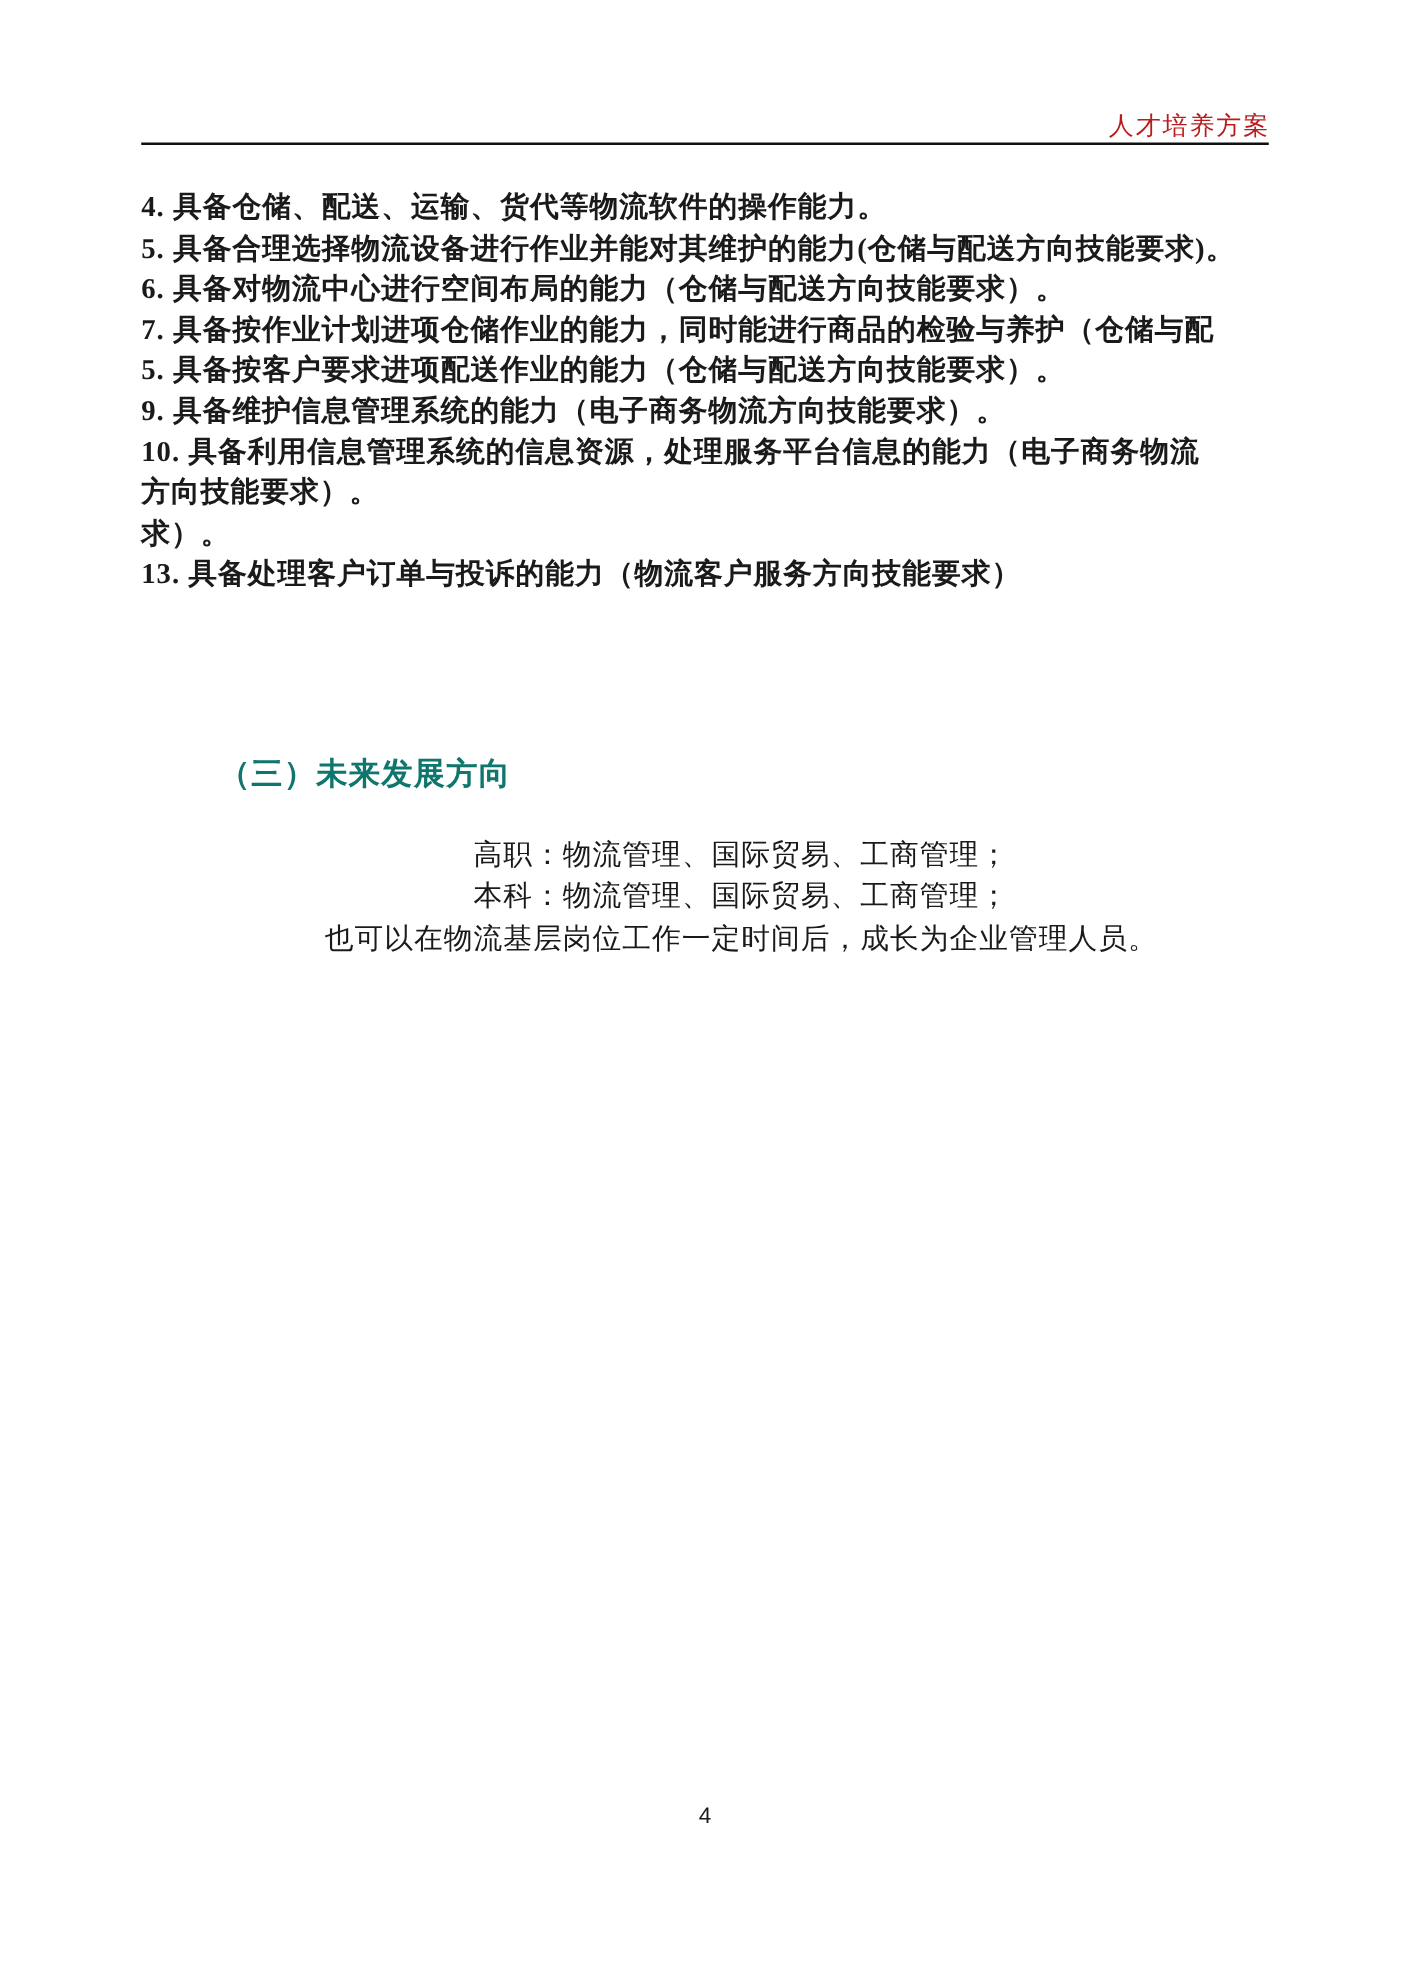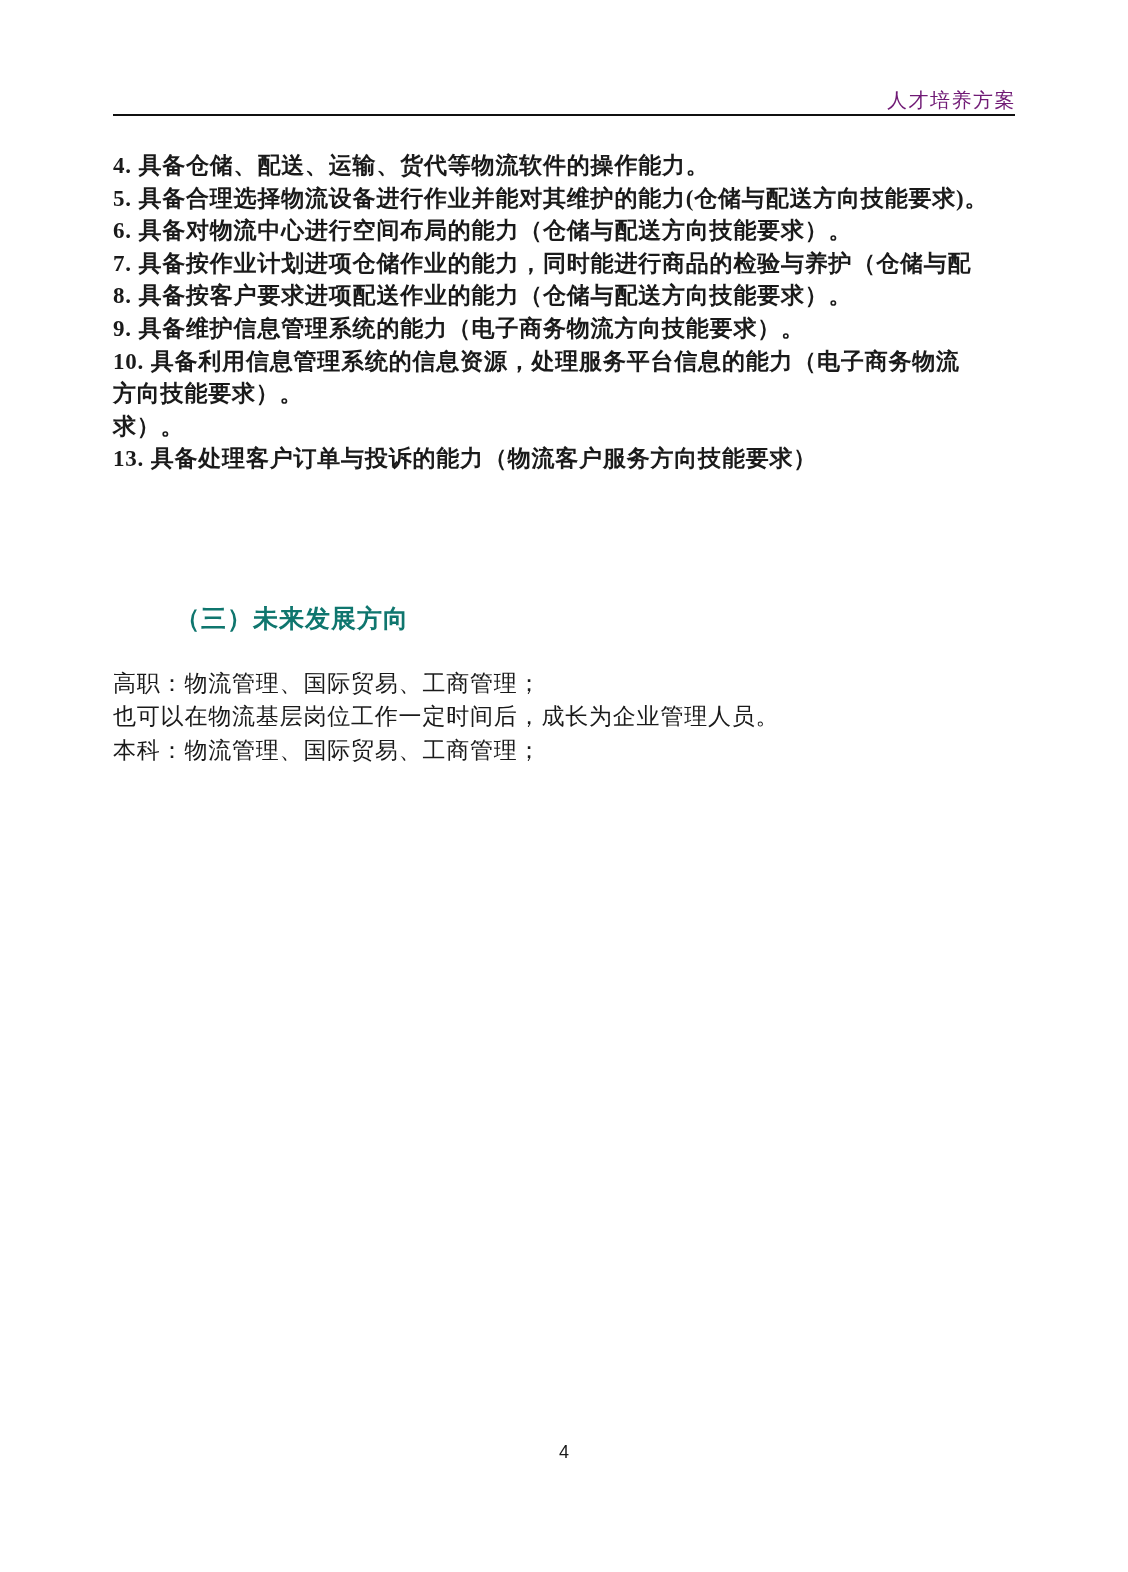--- a/index.html
+++ b/index.html
@@ -12,21 +12,21 @@
     overflow: hidden;
     font-family: "Liberation Serif", "DejaVu Serif", serif;
     color: #1a1a1a;
   }
   .header-title {
     position: absolute;
     top: 87px;
     right: 112px;
     font-size: 20px;
     letter-spacing: 1.5px;
-    color: #701a75;
+    color: #b91c1c;
     white-space: nowrap;
   }
   .header-rule {
     position: absolute;
     left: 113px;
     top: 114px;
     width: 902px;
     height: 2px;
     background: #101010;
   }
@@ -58,20 +58,21 @@
     position: absolute;
     left: 113px;
     top: 667px;
     width: 960px;
     font-size: 23px;
     line-height: 33.4px;
     letter-spacing: 0.8px;
   }
   .paragraphs .line {
     white-space: nowrap;
+    text-align: center;
   }
   .footer {
     position: absolute;
     left: 0;
     top: 1442px;
     width: 100%;
     text-align: center;
     font-family: "Liberation Sans", "DejaVu Sans", sans-serif;
     font-size: 18px;
     color: #1a1a1a;
@@ -84,33 +85,33 @@
 
   <span class="header-title">人才培养方案</span>
 
   <div class="header-rule"></div>
 
   <div class="body-list">
     <div class="line">4. 具备仓储、配送、运输、货代等物流软件的操作能力。</div>
     <div class="line">5. 具备合理选择物流设备进行作业并能对其维护的能力(仓储与配送方向技能要求)。</div>
     <div class="line">6. 具备对物流中心进行空间布局的能力（仓储与配送方向技能要求）。</div>
     <div class="line">7. 具备按作业计划进项仓储作业的能力，同时能进行商品的检验与养护（仓储与配</div>
-    <div class="line">8. 具备按客户要求进项配送作业的能力（仓储与配送方向技能要求）。</div>
+    <div class="line">5. 具备按客户要求进项配送作业的能力（仓储与配送方向技能要求）。</div>
     <div class="line">9. 具备维护信息管理系统的能力（电子商务物流方向技能要求）。</div>
     <div class="line">10. 具备利用信息管理系统的信息资源，处理服务平台信息的能力（电子商务物流</div>
     <div class="line">方向技能要求）。</div>
     <div class="line">求）。</div>
     <div class="line">13. 具备处理客户订单与投诉的能力（物流客户服务方向技能要求）</div>
   </div>
 
   <div class="section-heading">（三）未来发展方向</div>
 
   <div class="paragraphs">
     <div class="line">高职：物流管理、国际贸易、工商管理；</div>
+    <div class="line">本科：物流管理、国际贸易、工商管理；</div>
     <div class="line">也可以在物流基层岗位工作一定时间后，成长为企业管理人员。</div>
-    <div class="line">本科：物流管理、国际贸易、工商管理；</div>
   </div>
 
   <div class="footer">
     <span>4</span>
   </div>
 
 </div>
 
 </body></html>

